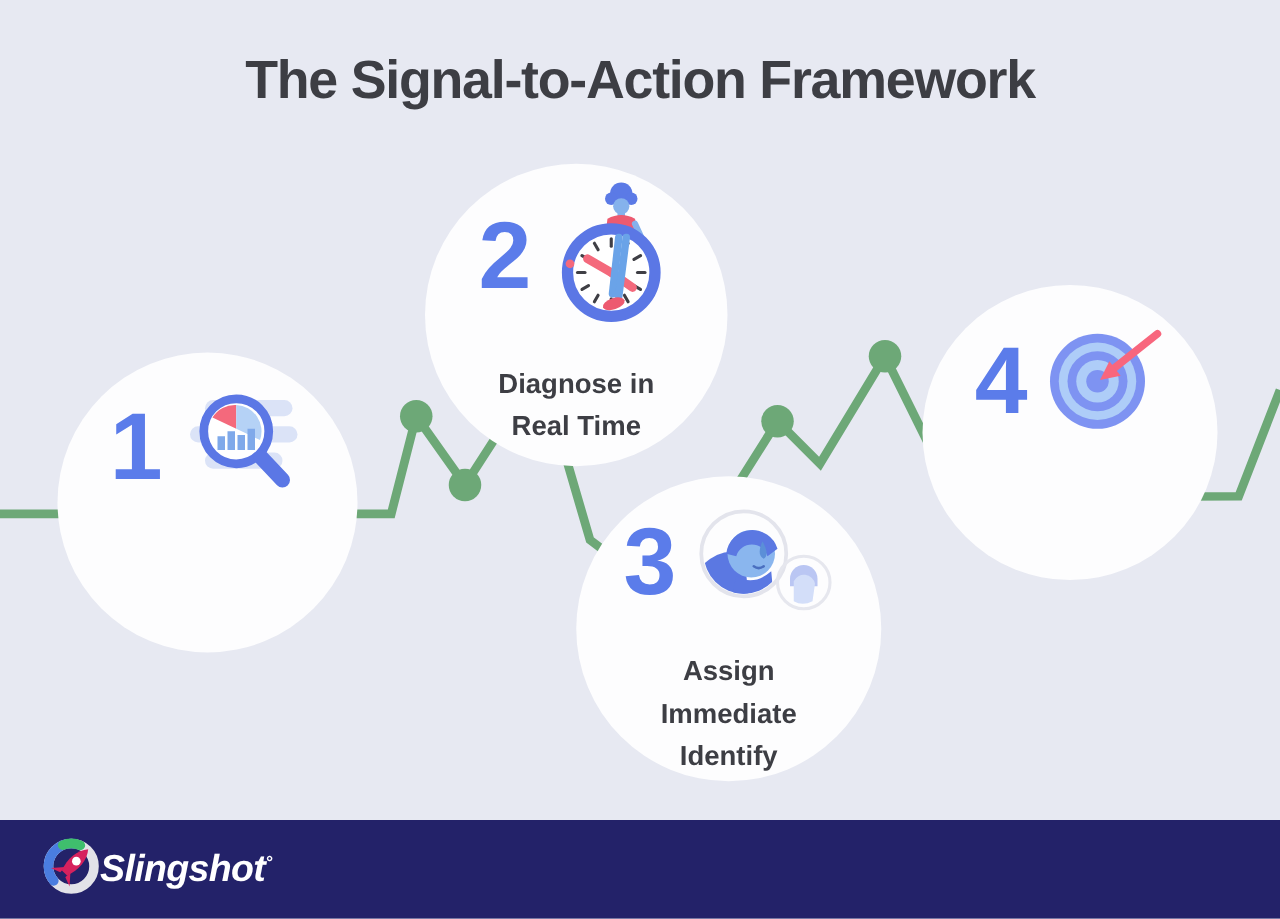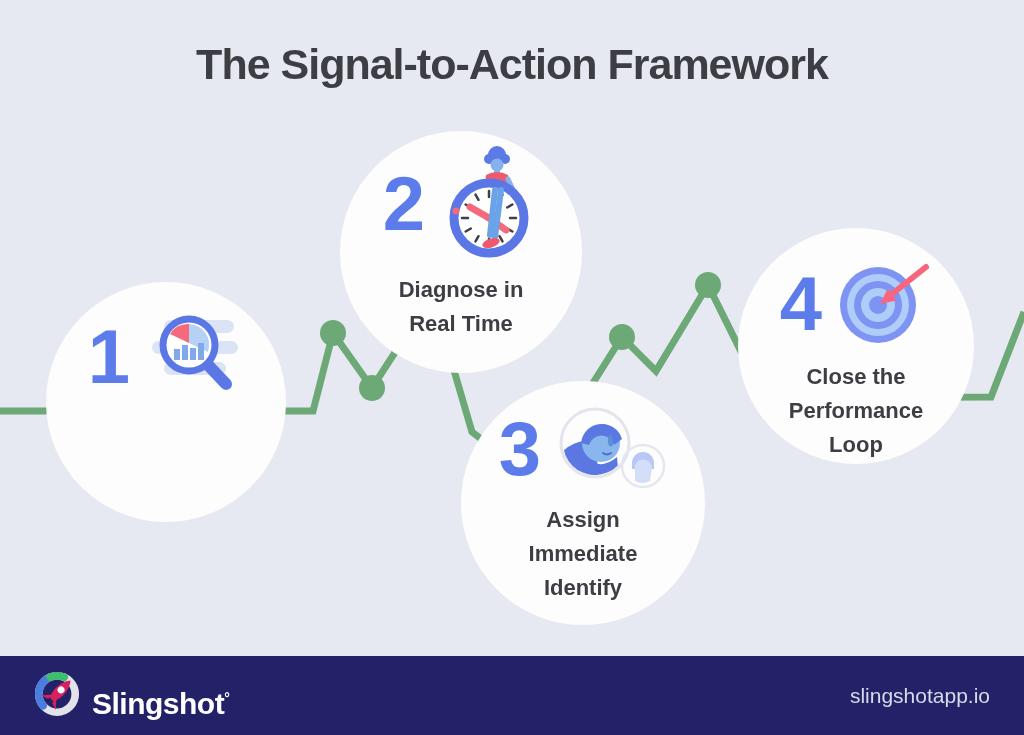--- a/index.html
+++ b/index.html
@@ -12,31 +12,31 @@
          font-size:43px;font-weight:bold;letter-spacing:-1px;color:#3d3e44;}
 
   #connector{position:absolute;left:0;top:0;z-index:1;}
 
   .circle{position:absolute;z-index:2;background:#fdfdfe;border-radius:50%;
           display:flex;flex-direction:column;align-items:center;text-align:center;
           box-sizing:border-box;}
   .step-head{display:flex;align-items:center;justify-content:center;gap:14px;}
   .step-number{font-size:76px;font-weight:bold;color:#5b7cea;line-height:1;}
   .step-label{font-size:22px;font-weight:600;color:#3d3e44;line-height:34px;
-              white-space:pre-line;margin-top:8px;}
+              white-space:pre-line;margin-top:24px;}
 
   #circle-1{left:46px;top:282px;width:240px;height:240px;padding-top:30px;}
   #circle-2{left:340px;top:131px;width:242px;height:242px;padding-top:12px;}
   #circle-3{left:461px;top:381px;width:244px;height:244px;padding-top:22px;}
   #circle-4{left:738px;top:228px;width:236px;height:236px;padding-top:28px;}
 
   .footer{position:absolute;left:0;top:656px;width:1024px;height:79px;z-index:3;
           background:#232269;display:flex;align-items:center;
           justify-content:space-between;padding:0 34px;box-sizing:border-box;}
-  .brand{display:flex;align-items:flex-end;gap:12px;}
+  .brand{display:flex;align-items:center;gap:0;font-style:italic;}
   .brand-name{color:#ffffff;font-size:30px;font-weight:bold;letter-spacing:-0.5px;}
   .brand-tm{color:#ffffff;font-size:14px;vertical-align:super;}
   .website{color:#d8dae8;font-size:21px;}
 </style>
 </head>
 <body>
 
 <div class="stage">
 
   <div class="title">The Signal-to-Action Framework</div>
@@ -151,38 +151,34 @@
           <circle cx="42" cy="49" r="38" fill="#7e93f2"></circle>
           <circle cx="42" cy="49" r="31" fill="#aecdf8"></circle>
           <circle cx="42" cy="49" r="24" fill="#7e93f2"></circle>
           <circle cx="42" cy="49" r="17" fill="#aecdf8"></circle>
           <circle cx="42" cy="49" r="9" fill="#7e93f2"></circle>
           <line x1="90" y1="11" x2="56" y2="38" stroke="#f8667d" stroke-width="6" stroke-linecap="round"></line>
           <polygon points="44,48 60.5,44.5 51.5,33" fill="#f8667d"></polygon>
         </svg>
       </span>
     </div>
-    <div class="step-label">Close the
-Performance
-Loop</div>
   </div>
 
   <div class="footer">
     <div class="brand">
       <span>
         <svg width="46" height="46" viewBox="0 0 48 48">
           <circle cx="24" cy="24" r="19" fill="none" stroke="#e2e2e8" stroke-width="8"></circle>
           <circle cx="24" cy="24" r="19" fill="none" stroke="#4a7de0" stroke-width="8" stroke-dasharray="46 74" stroke-linecap="round" transform="rotate(140 24 24)"></circle>
           <circle cx="24" cy="24" r="19" fill="none" stroke="#3fbe6d" stroke-width="8" stroke-dasharray="15 105" stroke-linecap="round" transform="rotate(248 24 24)"></circle>
           <g transform="rotate(45 24 24)">
             <path d="M24,4 C30,11 31,22 27,32 L21,32 C17,22 18,11 24,4 Z" fill="#d6215e"></path>
             <path d="M21,28 L13,37 L21,34 Z" fill="#d6215e"></path>
             <path d="M27,28 L35,37 L27,34 Z" fill="#d6215e"></path>
             <circle cx="24" cy="18" r="3.6" fill="#ffffff"></circle>
           </g>
         </svg>
       </span>
       <span class="brand-name"><span>Slingshot</span><span class="brand-tm">°</span></span>
     </div>
-    <div class="website">slingshotapp.io</div>
   </div>
 
 </div>
 
 </body></html>

